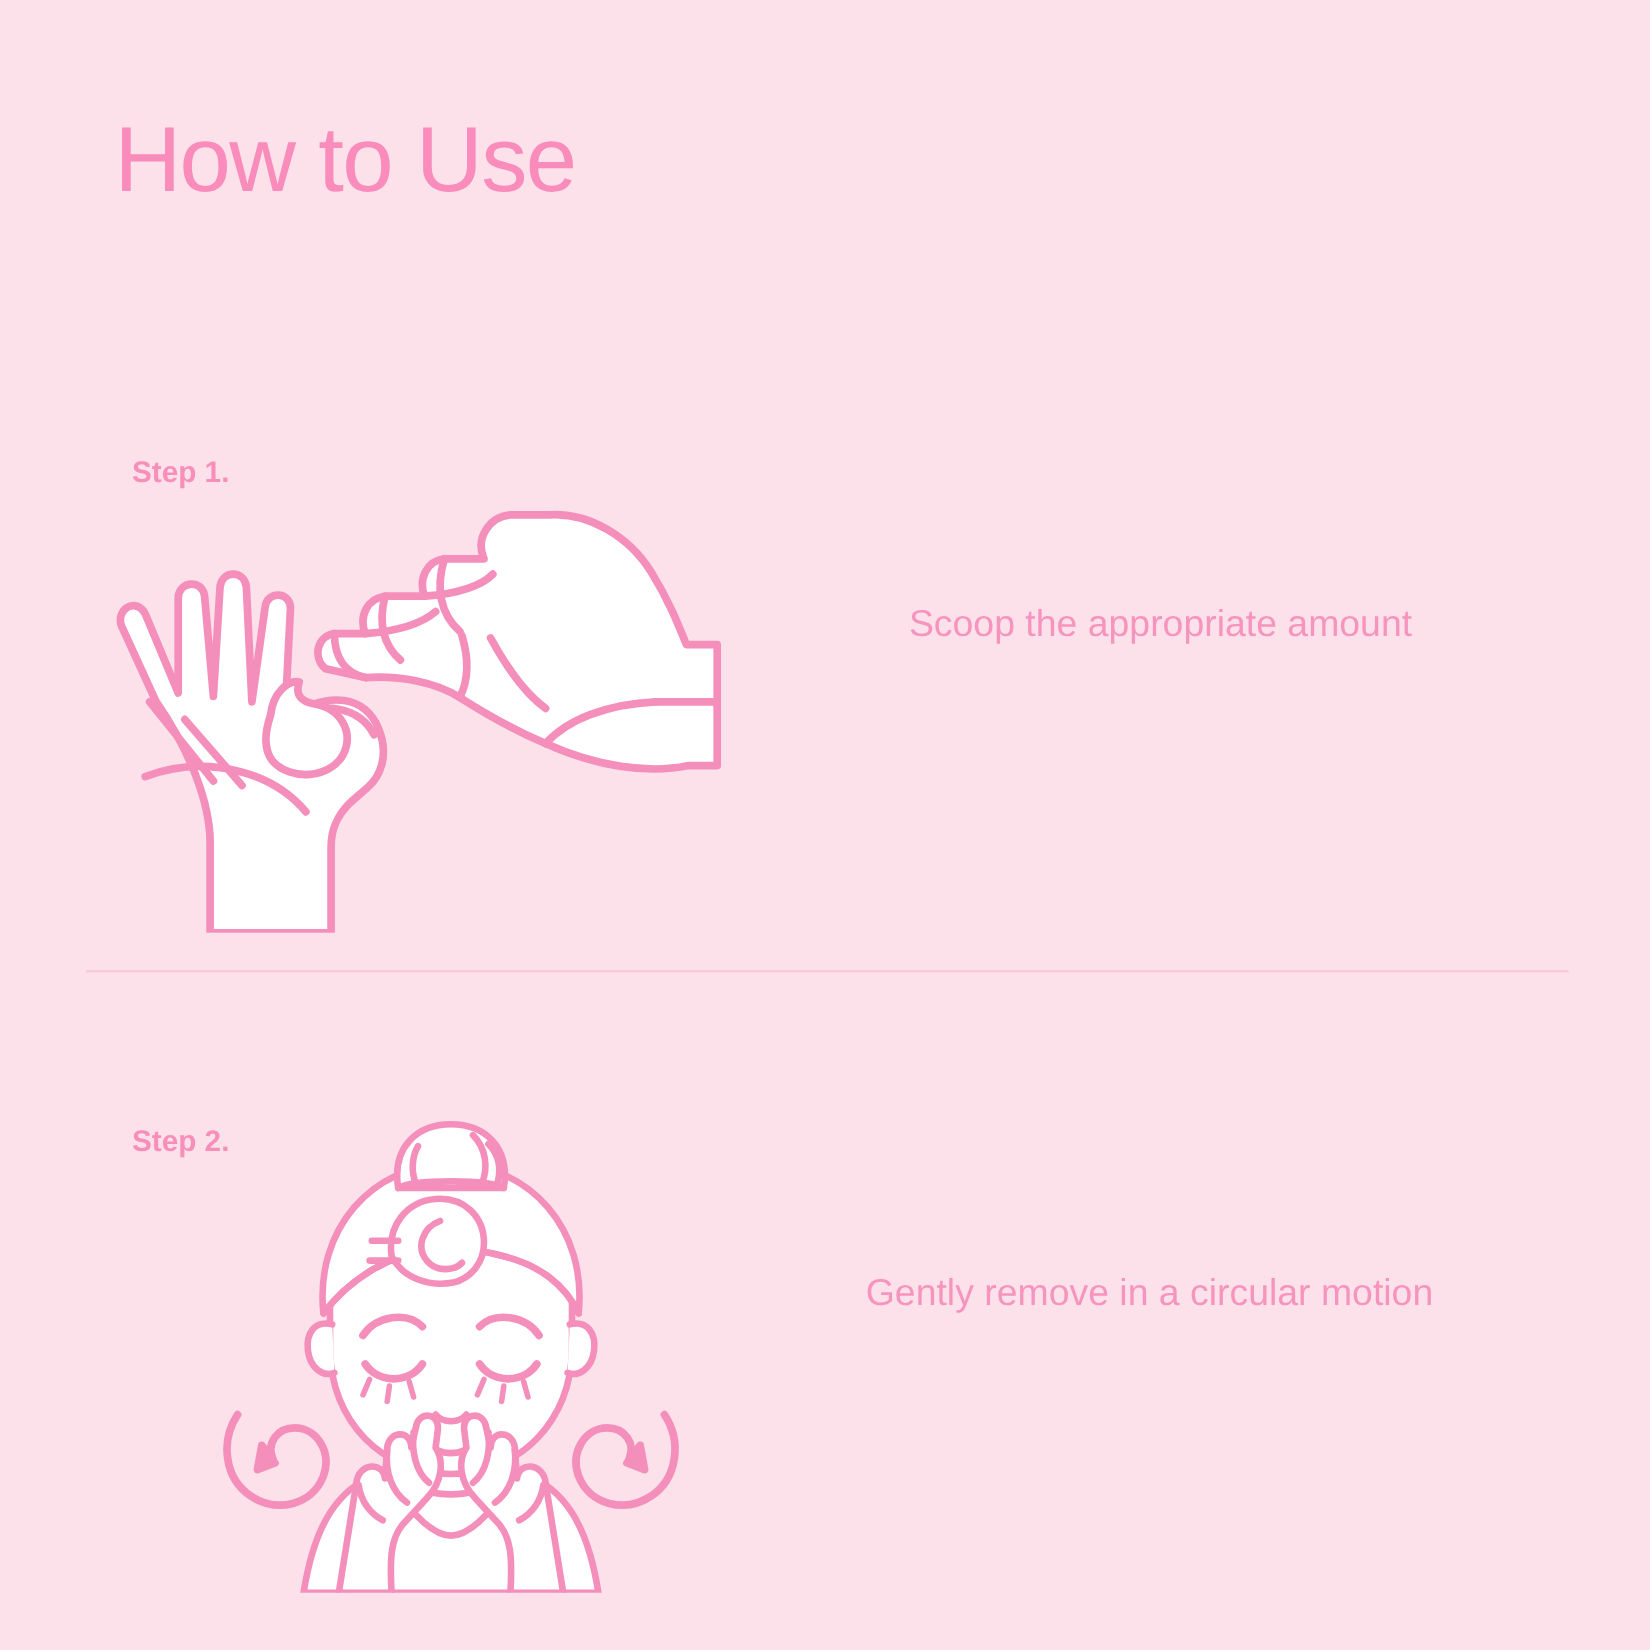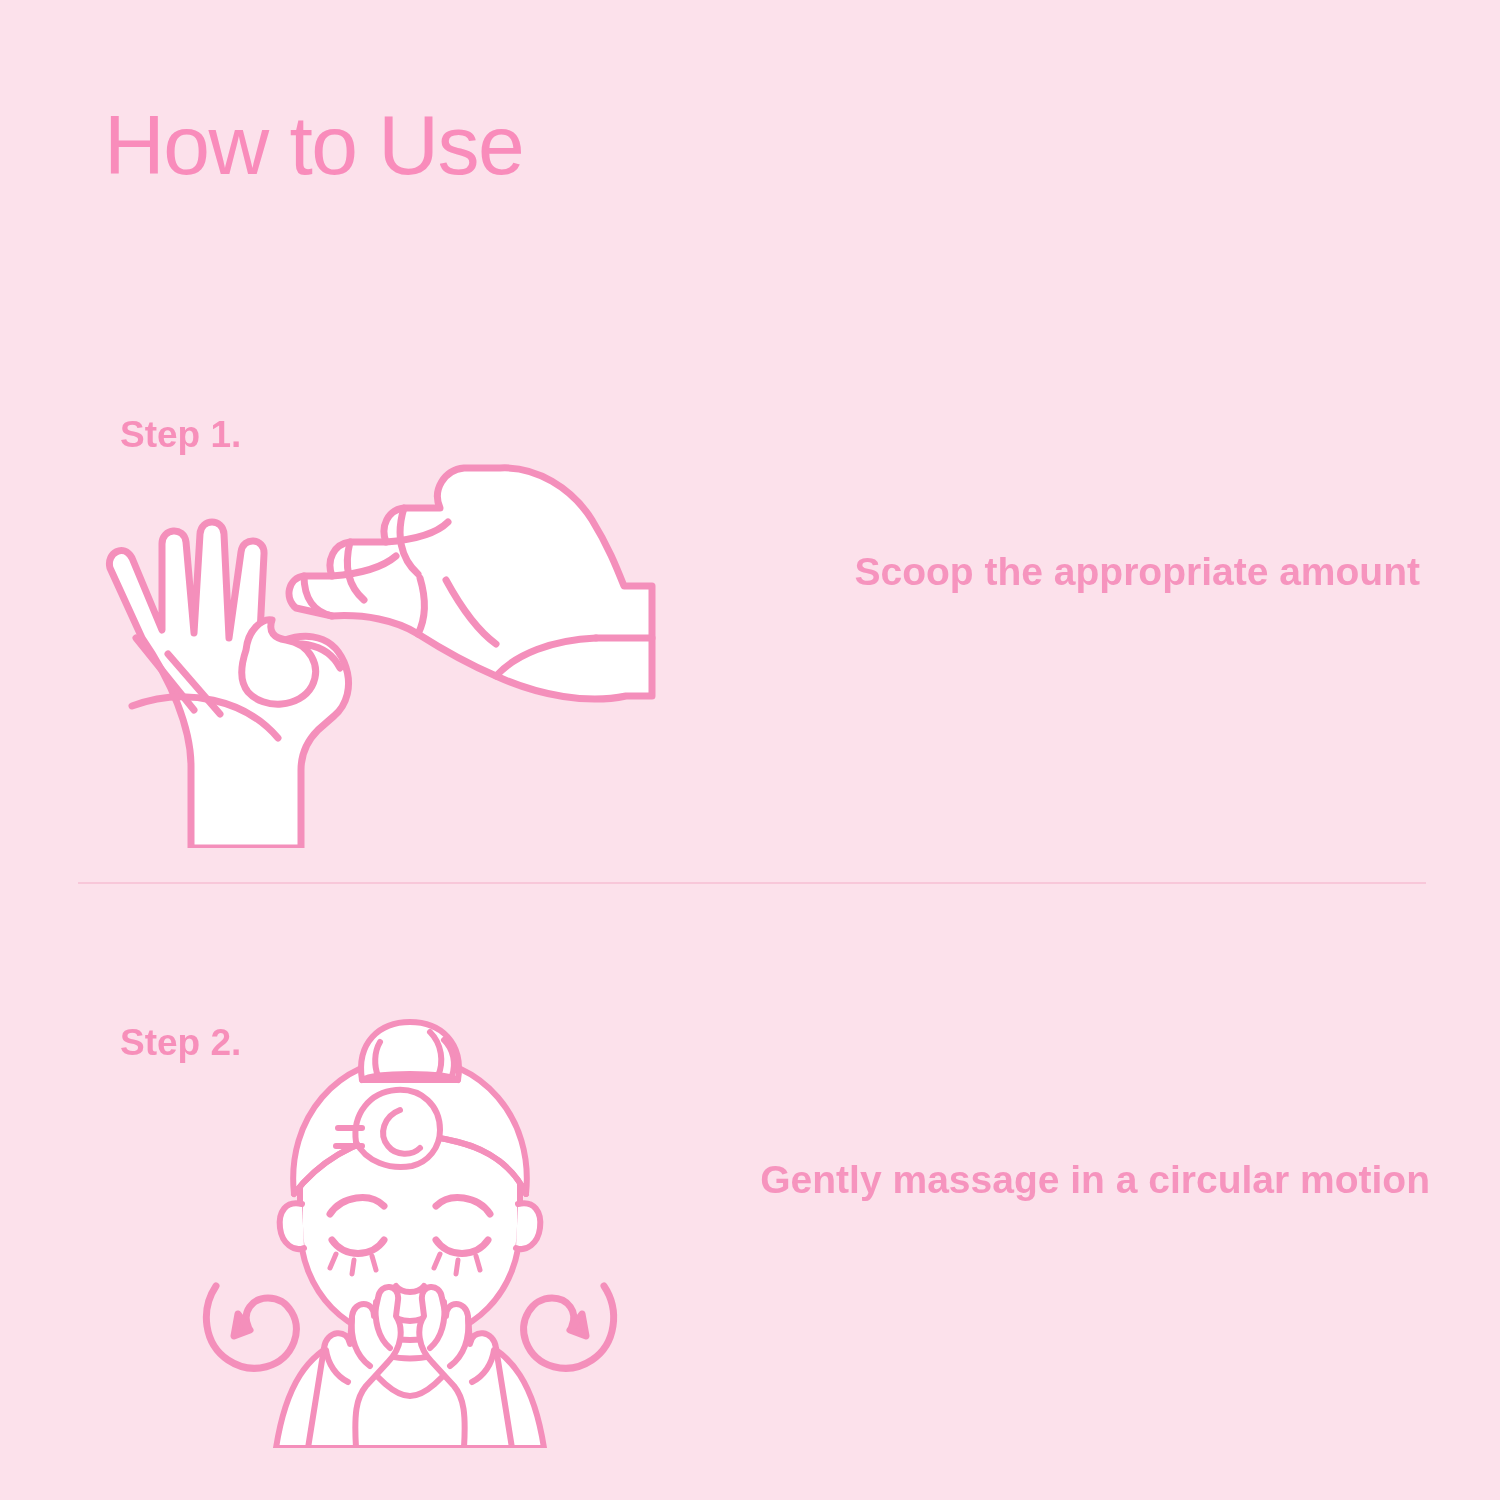--- a/index.html
+++ b/index.html
@@ -44,41 +44,41 @@
     width: 1500px;
   }
   .step-1 { top: 400px; height: 470px; }
   .step-2 { top: 1008px; height: 470px; }
 
   .step-label {
     position: absolute;
     left: 120px;
     top: 14px;
     color: #F78FBA;
-    font-size: 37px;
+    font-size: 27px;
     font-weight: 700;
     letter-spacing: 0px;
     font-family: "Liberation Sans", sans-serif;
   }
 
   .step-art {
     position: absolute;
   }
   .step-1 .step-art { left: 96px;  top: 48px;  width: 570px; height: 400px; }
   .step-2 .step-art { left: 190px; top: 10px;  width: 440px; height: 430px; }
 
   .step-art svg { display: block; width: 100%; height: 100%; }
 
   .step-text {
     position: absolute;
     color: #F694BE;
-    font-size: 39px;
-    font-weight: 700;
+    font-size: 34px;
+    font-weight: 400;
     line-height: 1.62;
-    text-align: right;
+    text-align: center;
     font-family: "Liberation Sans", sans-serif;
   }
   .step-1 .step-text { left: 690px; top: 140px; width: 730px; }
   .step-2 .step-text { left: 660px; top: 140px; width: 770px; }
 
   .step-text div { white-space: nowrap; }
 
   
   .divider {
     position: absolute;
@@ -295,17 +295,17 @@
                    C 378 358, 346 350, 336 324
                    C 328 302, 342 280, 362 280
                    C 378 280, 388 294, 382 308" fill="none"></path>
           <path d="M392 296 L 380 312 L 396 318 Z" fill="#F48FBB" stroke="#F48FBB"></path>
         </g>
 
       </svg>
     </div>
 
     <div class="step-text">
-      <div>Gently massage in a circular motion</div>
+      <div>Gently remove in a circular motion</div>
     </div>
   </div>
 
 </div>
 
 </body></html>

